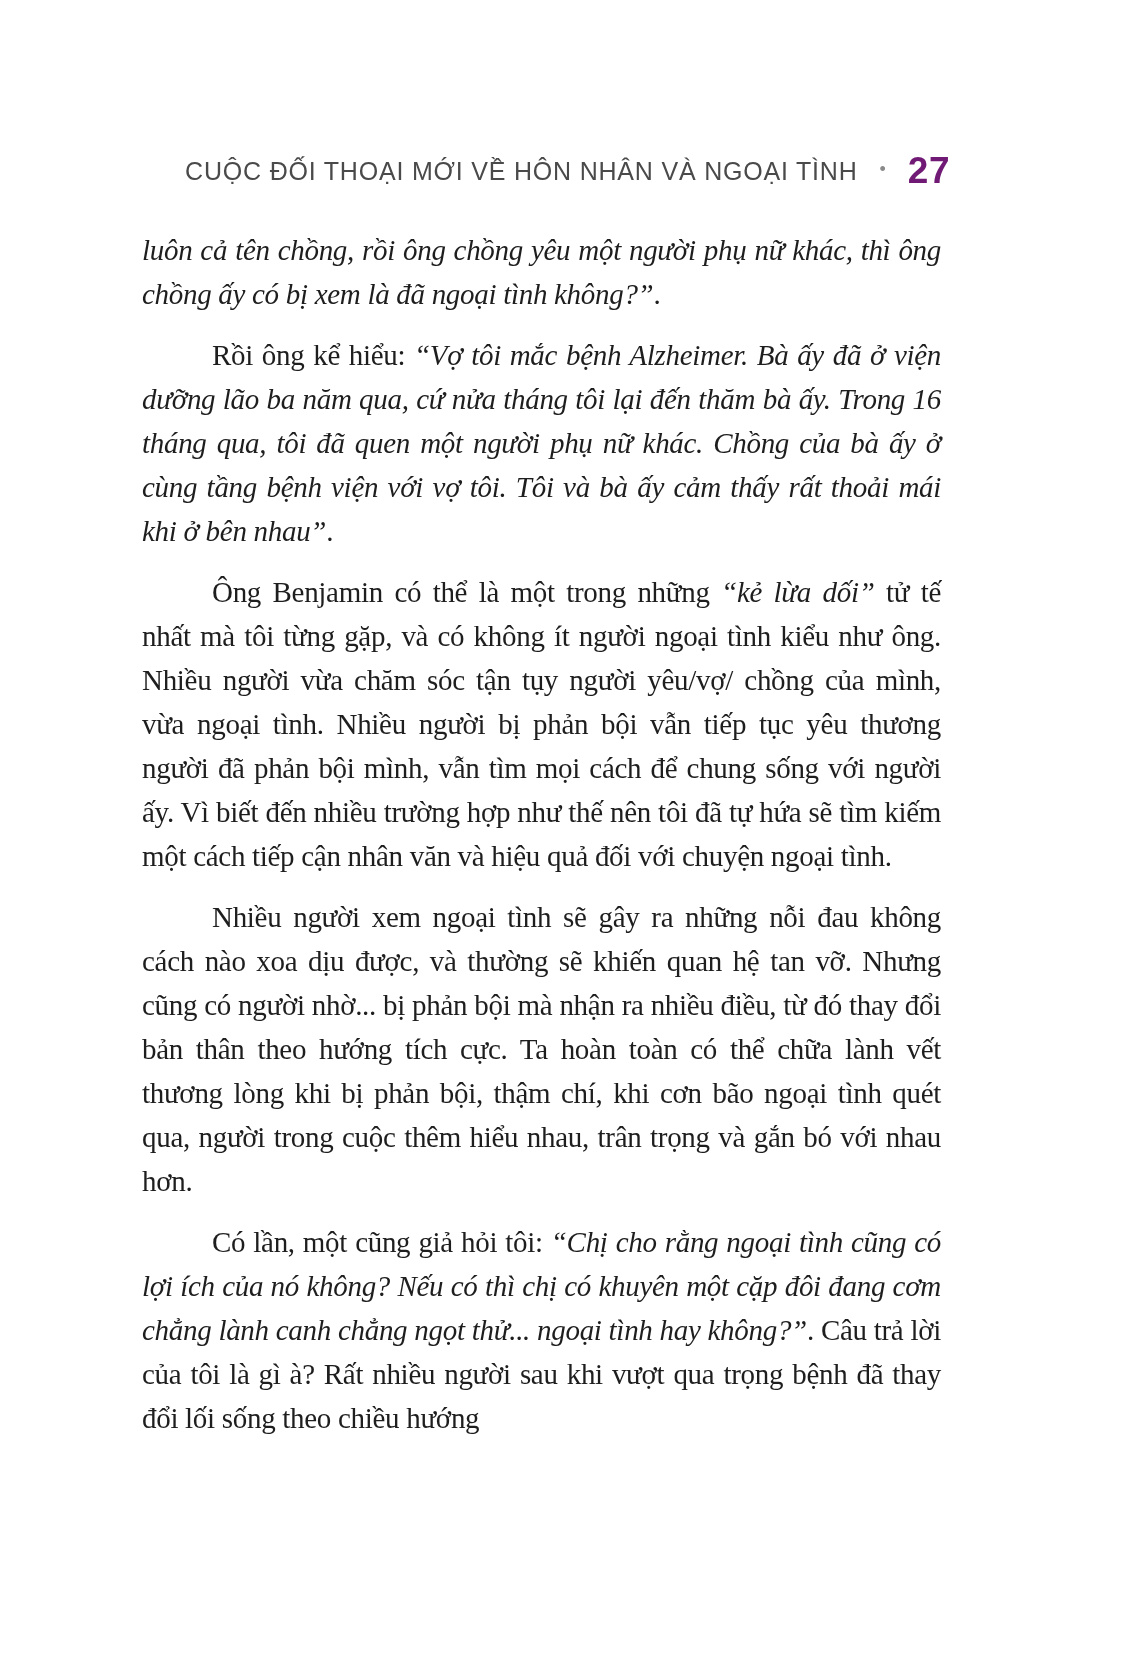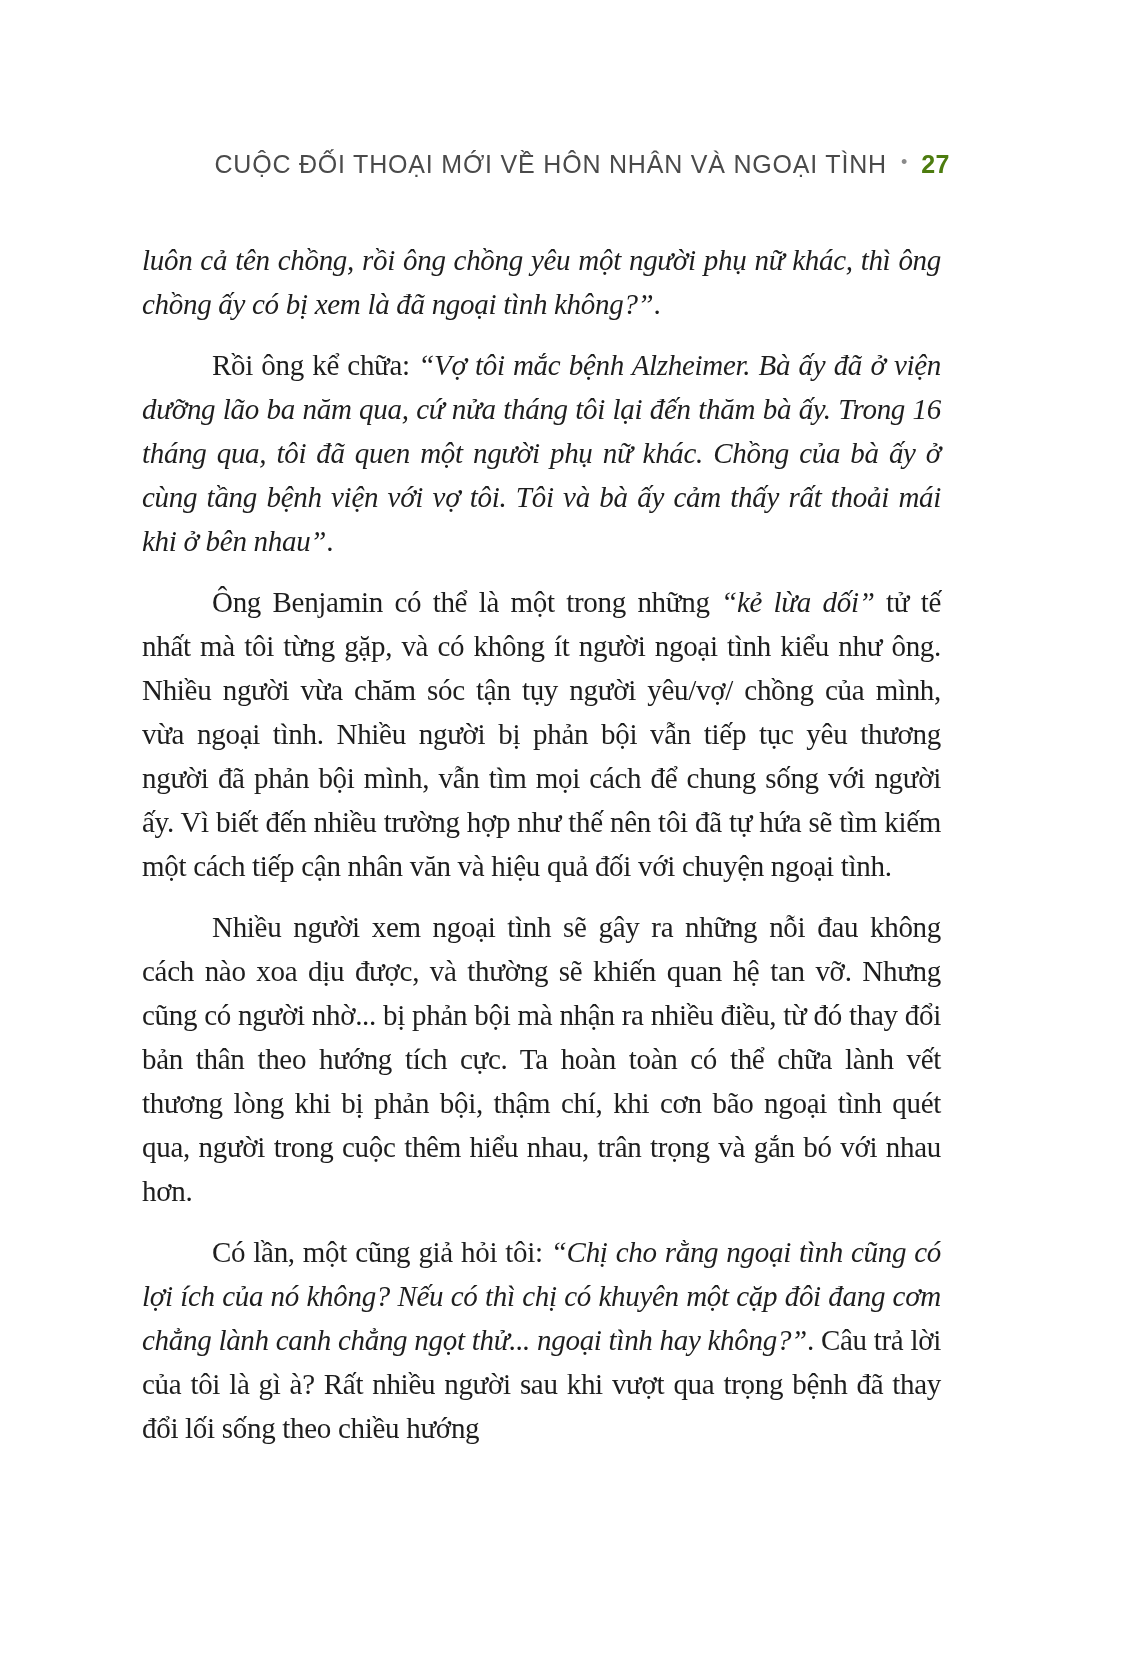--- a/index.html
+++ b/index.html
@@ -16,44 +16,44 @@
     font-family: "Liberation Serif", "DejaVu Serif", serif;
   }
   .running-header {
     position: absolute;
     top: 150px;
     left: 142px;
     right: 175px;
     display: flex;
     justify-content: flex-end;
     align-items: center;
-    gap: 14px;
+    gap: 22px;
     font-family: "Liberation Sans", "DejaVu Sans", sans-serif;
     white-space: nowrap;
   }
   .header-title {
     font-size: 25px;
     font-weight: 400;
     color: #4a4a4a;
     letter-spacing: 0.8px;
   }
   .header-bullet {
     font-size: 18px;
     color: #8a8a8a;
     transform: translateY(-2px);
   }
   .header-page-number {
-    font-size: 25px;
+    font-size: 37px;
     font-weight: bold;
-    color: #4d7c0f;
+    color: #701a75;
     letter-spacing: 0.5px;
   }
   .body-text {
     position: absolute;
-    top: 238px;
+    top: 228px;
     left: 142px;
     width: 799px;
     font-size: 29px;
     line-height: 44px;
     letter-spacing: -0.3px;
     color: #1e1e1e;
     text-align: justify;
   }
   .body-text p {
     margin: 0 0 17px 0;
@@ -73,21 +73,21 @@
 
   <div class="running-header">
     <span class="header-title">CUỘC ĐỐI THOẠI MỚI VỀ HÔN NHÂN VÀ NGOẠI TÌNH</span>
       <span class="header-bullet">•</span>
       <span class="header-page-number">27</span>
   </div>
 
   <div class="body-text">
     <p class="no-indent"><span class="italic">luôn cả tên chồng, rồi ông chồng yêu một người phụ nữ khác, thì ông chồng ấy có bị xem là đã ngoại tình không?”</span><span>.</span></p>
 
-    <p><span>Rồi ông kể chữa: </span><span class="italic">“Vợ tôi mắc bệnh Alzheimer. Bà ấy đã ở viện dưỡng lão ba năm qua, cứ nửa tháng tôi lại đến thăm bà ấy. Trong 16 tháng qua, tôi đã quen một người phụ nữ khác. Chồng của bà ấy ở cùng tầng bệnh viện với vợ tôi. Tôi và bà ấy cảm thấy rất thoải mái khi ở bên nhau”</span><span>.</span></p>
+    <p><span>Rồi ông kể hiểu: </span><span class="italic">“Vợ tôi mắc bệnh Alzheimer. Bà ấy đã ở viện dưỡng lão ba năm qua, cứ nửa tháng tôi lại đến thăm bà ấy. Trong 16 tháng qua, tôi đã quen một người phụ nữ khác. Chồng của bà ấy ở cùng tầng bệnh viện với vợ tôi. Tôi và bà ấy cảm thấy rất thoải mái khi ở bên nhau”</span><span>.</span></p>
 
     <p><span>Ông Benjamin có thể là một trong những </span><span class="italic">“kẻ lừa dối”</span><span> tử tế nhất mà tôi từng gặp, và có không ít người ngoại tình kiểu như ông. Nhiều người vừa chăm sóc tận tụy người yêu/vợ/ chồng của mình, vừa ngoại tình. Nhiều người bị phản bội vẫn tiếp tục yêu thương người đã phản bội mình, vẫn tìm mọi cách để chung sống với người ấy. Vì biết đến nhiều trường hợp như thế nên tôi đã tự hứa sẽ tìm kiếm một cách tiếp cận nhân văn và hiệu quả đối với chuyện ngoại tình.</span></p>
 
     <p><span>Nhiều người xem ngoại tình sẽ gây ra những nỗi đau không cách nào xoa dịu được, và thường sẽ khiến quan hệ tan vỡ. Nhưng cũng có người nhờ... bị phản bội mà nhận ra nhiều điều, từ đó thay đổi bản thân theo hướng tích cực. Ta hoàn toàn có thể chữa lành vết thương lòng khi bị phản bội, thậm chí, khi cơn bão ngoại tình quét qua, người trong cuộc thêm hiểu nhau, trân trọng và gắn bó với nhau hơn.</span></p>
 
     <p><span>Có lần, một cũng giả hỏi tôi: </span><span class="italic">“Chị cho rằng ngoại tình cũng có lợi ích của nó không? Nếu có thì chị có khuyên một cặp đôi đang cơm chẳng lành canh chẳng ngọt thử... ngoại tình hay không?”</span><span>. Câu trả lời của tôi là gì à? Rất nhiều người sau khi vượt qua trọng bệnh đã thay đổi lối sống theo chiều hướng</span></p>
   </div>
 
 </div>
 

